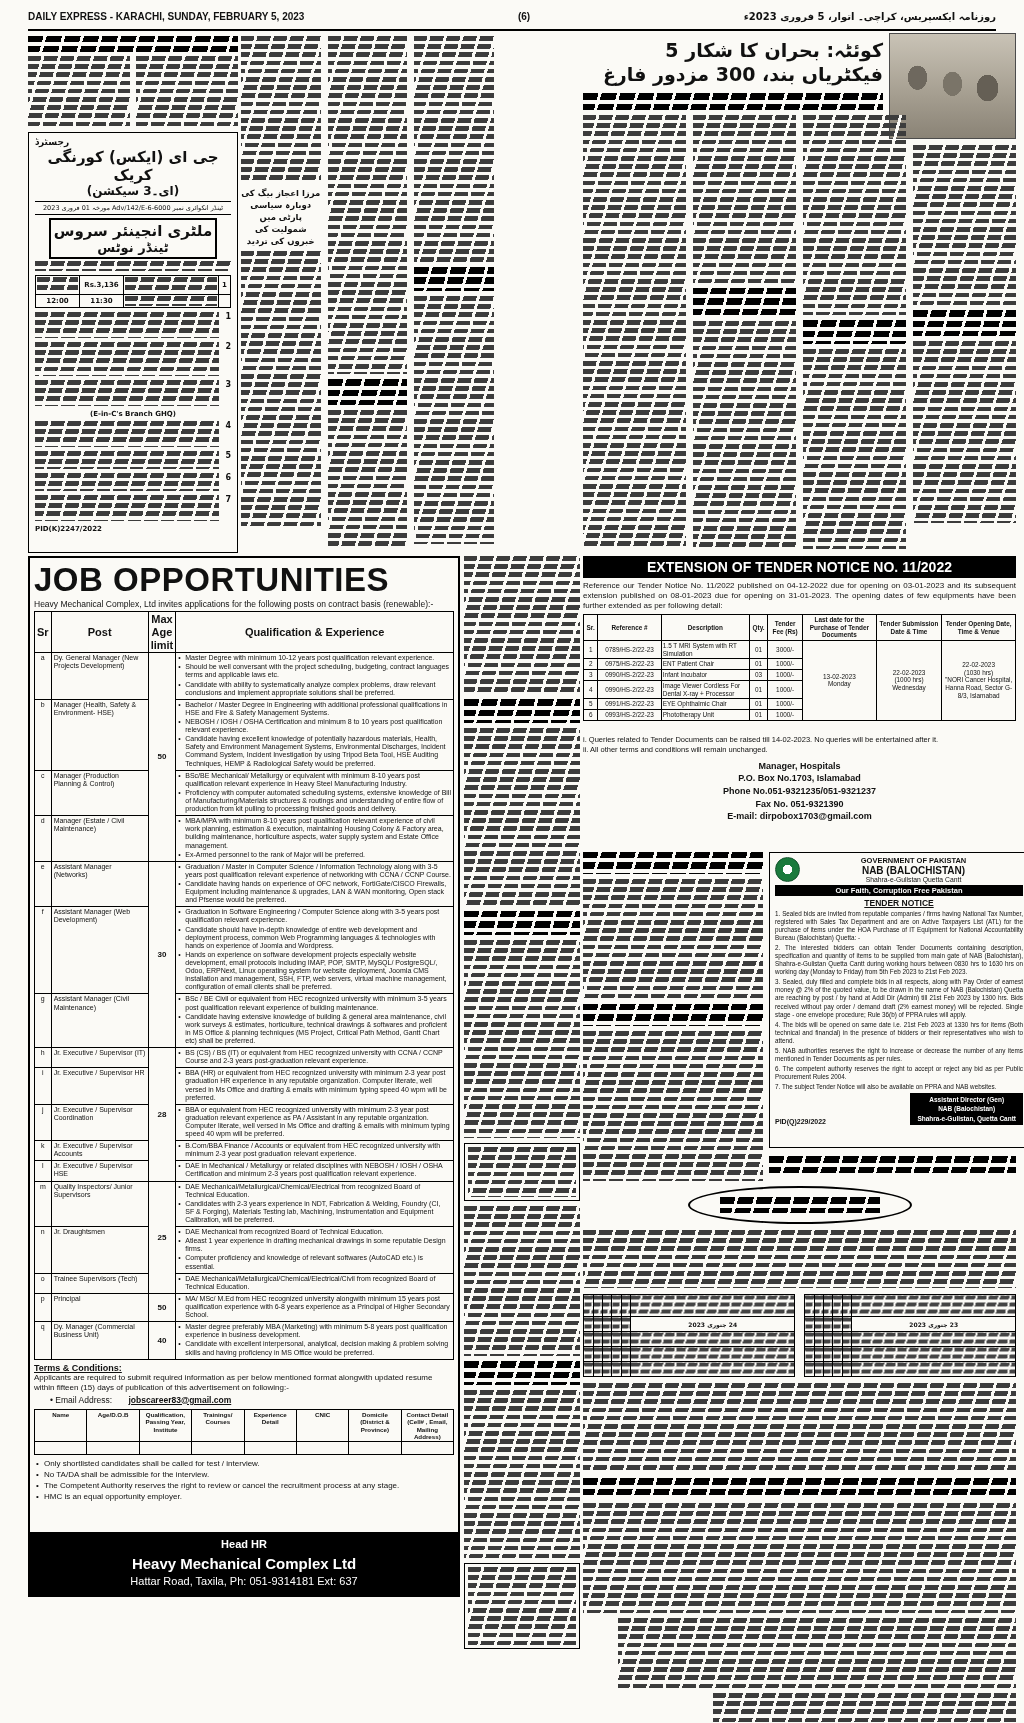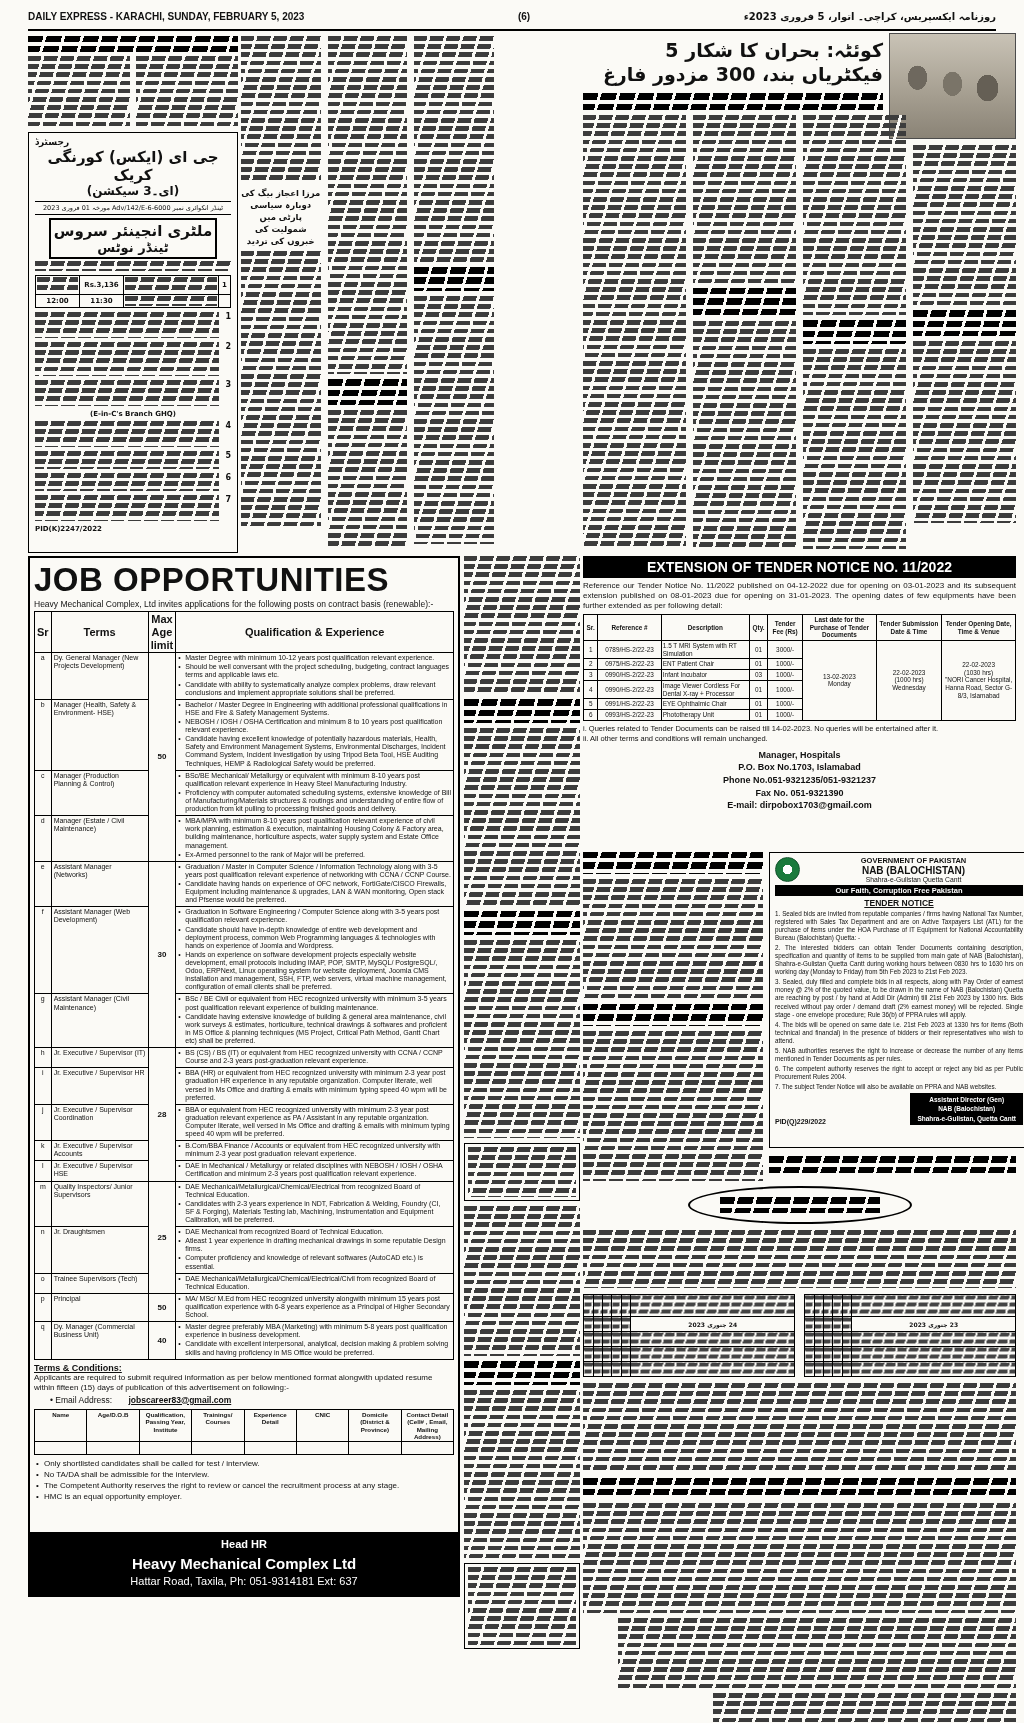--- a/index.html
+++ b/index.html
@@ -84,21 +84,21 @@
   .jfooter .f2{font-size:15px;font-weight:bold}
   .jfooter .f3{font-size:11px;font-weight:normal}
 
   
   .tender-bar{background:#000;color:#fff;font-size:14px;font-weight:bold;text-align:center;padding:3px 0}
   .tender-intro{font-size:8px;margin:3px 0;text-align:justify;line-height:1.25}
   .ttab{width:100%;border-collapse:collapse}
   .ttab th,.ttab td{border:1px solid #000;font-size:6.4px;padding:1px;vertical-align:middle;text-align:center;line-height:1.2}
   .ttab .dsc{text-align:left}
   .pre{white-space:pre-line}
-  .tnotes{font-size:7.5px;margin-top:3px;line-height:1.35}
+  .tnotes{font-size:7.5px;margin-top:14px;line-height:1.35}
   .tcontact{text-align:center;font-weight:bold;font-size:9px;margin-top:5px;line-height:1.4}
 
   
   .nab{border:1px solid #000;padding:3px 5px;font-size:6.3px;background:var(--paper)}
   .nab-head{display:flex;align-items:center;gap:4px}
   .nab-logo{width:25px;height:25px;border-radius:50%;border:1px solid #14532d;flex:none;
      background:radial-gradient(circle at 50% 50%, #fff 0 28%, #1a7a3c 29% 100%)}
   .nab-head-text{flex:1;text-align:center}
   .ngov{font-size:7.5px;font-weight:bold}
   .norg{font-size:10px;font-weight:bold}
@@ -256,21 +256,21 @@
     </div>
   </div>
 
   <div class="abs jobs" style="left:28px;top:556px;width:432px;height:1041px">
     <div class="jobs-title">JOB OPPORTUNITIES</div>
     <div class="jobs-intro">Heavy Mechanical Complex, Ltd invites applications for the following posts on contract basis (renewable):-</div>
     <table class="jobs-table">
       <tbody>
           <tr>
         <th class="cs">Sr</th>
-        <th class="cp">Terms</th>
+        <th class="cp">Post</th>
         <th class="ca">Max Age limit</th>
         <th>Qualification &amp; Experience</th>
       </tr>
       <tr>
         <td class="cs">a</td>
         <td class="cp">Dy. General Manager (New Projects Development)</td>
         <td class="ca" rowspan="4">50</td>
         <td>
               <ul>
                 <li>Master Degree with minimum 10-12 years post qualification relevant experience.</li>

